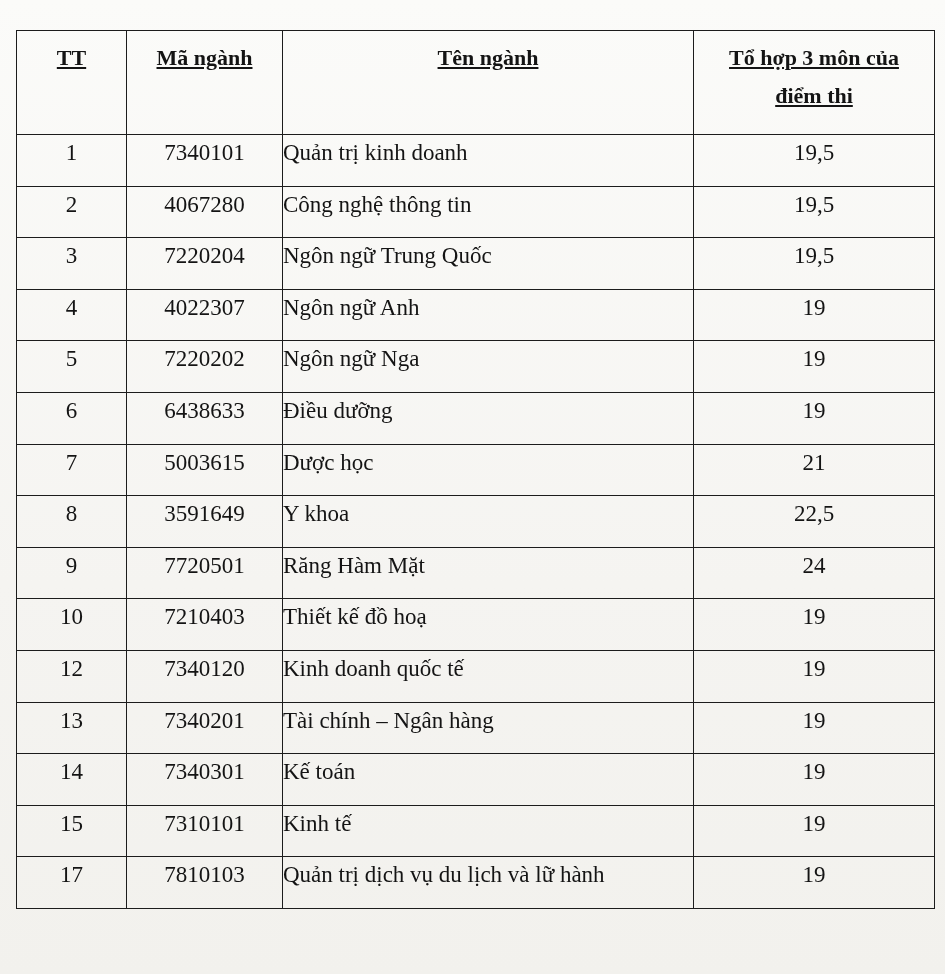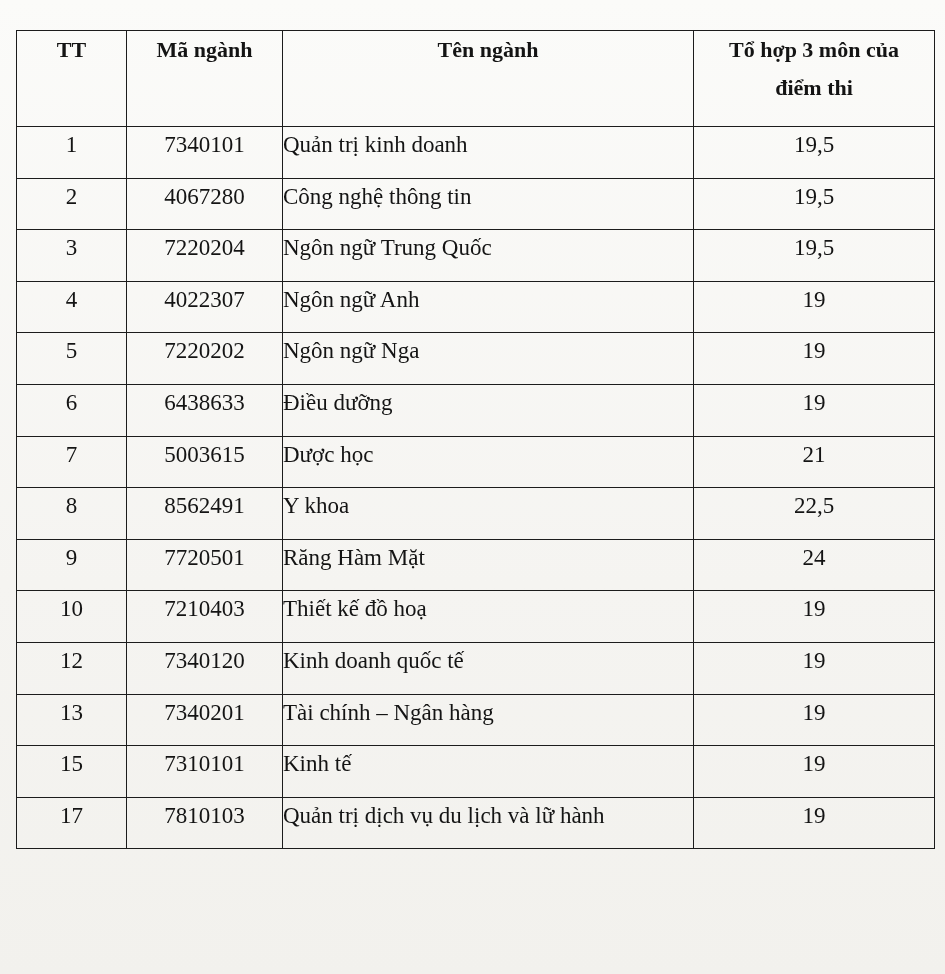--- a/index.html
+++ b/index.html
@@ -32,21 +32,22 @@
   table.scores th, table.scores td {
     border: 1.6px solid #1c1c1c;
     padding: 0;
   }
   table.scores th {
     font-weight: bold;
     font-size: 22px;
     vertical-align: top;
     height: 95px;
     line-height: 38px;
-    padding-top: 0;
+    padding-top: 8px;
+    text-decoration: underline;
   }
   table.scores td {
     font-size: 23px;
     height: 47.6px;
     vertical-align: top;
     line-height: 30px;
     padding-top: 3px;
   }
   .c-tt { width: 109px; text-align: center; }
   .c-code { width: 155px; text-align: center; }
@@ -110,21 +111,21 @@
           <td class="c-score">19</td>
         </tr>
         <tr>
           <td class="c-tt">7</td>
           <td class="c-code">5003615</td>
           <td class="c-name">Dược học</td>
           <td class="c-score">21</td>
         </tr>
         <tr>
           <td class="c-tt">8</td>
-          <td class="c-code">8562491</td>
+          <td class="c-code">3591649</td>
           <td class="c-name">Y khoa</td>
           <td class="c-score">22,5</td>
         </tr>
         <tr>
           <td class="c-tt">9</td>
           <td class="c-code">7720501</td>
           <td class="c-name">Răng Hàm Mặt</td>
           <td class="c-score">24</td>
         </tr>
         <tr>
@@ -139,20 +140,26 @@
           <td class="c-name">Kinh doanh quốc tế</td>
           <td class="c-score">19</td>
         </tr>
         <tr>
           <td class="c-tt">13</td>
           <td class="c-code">7340201</td>
           <td class="c-name">Tài chính – Ngân hàng</td>
           <td class="c-score">19</td>
         </tr>
         <tr>
+          <td class="c-tt">14</td>
+          <td class="c-code">7340301</td>
+          <td class="c-name">Kế toán</td>
+          <td class="c-score">19</td>
+        </tr>
+        <tr>
           <td class="c-tt">15</td>
           <td class="c-code">7310101</td>
           <td class="c-name">Kinh tế</td>
           <td class="c-score">19</td>
         </tr>
         <tr>
           <td class="c-tt">17</td>
           <td class="c-code">7810103</td>
           <td class="c-name">Quản trị dịch vụ du lịch và lữ hành</td>
           <td class="c-score">19</td>

